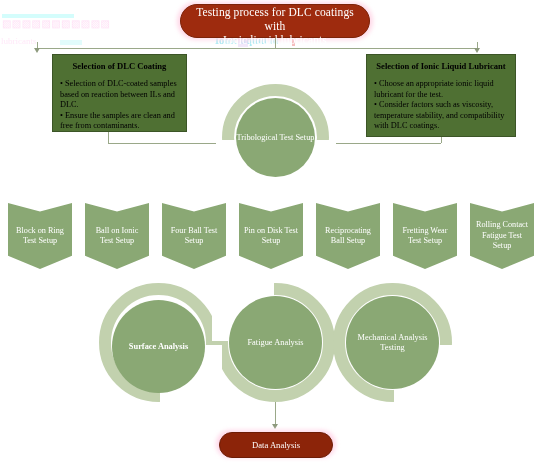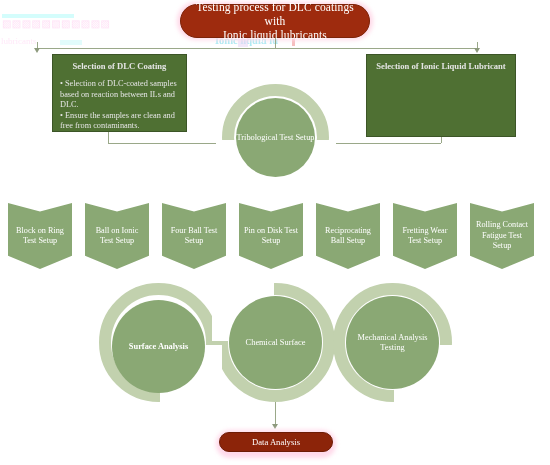--- a/index.html
+++ b/index.html
@@ -22,36 +22,36 @@
     border-radius:22px;
     background:#ffd9e8;
     filter:blur(2px);
   }
   .title-pill{
     position:absolute;
     background:#9e2b0e;
     border:1px solid #7c2309;
     border-radius:20px;
     color:#ffffff;
-    display:flex;align-items:center;justify-content:center;
+    display:flex;align-items:flex-start;justify-content:center;
     text-align:center;
     font-size:11.5px;
     line-height:14px;
     font-weight:400;
     letter-spacing:.1px;
     padding:0 8px;
     box-sizing:border-box;
   }
 
   
   .gbox{
     position:absolute;
     background:#4f7033;
     border:1px solid #3c5527;
-    color:#e5e5e5;
+    color:#000000;
     box-sizing:border-box;
     padding:6px 7px 5px 7px;
   }
   .gbox .gbox-title{
     display:block;
     text-align:center;
     font-weight:bold;
     font-size:8.6px;
     line-height:11px;
     margin-bottom:7px;
@@ -157,20 +157,22 @@
   <div class="arrow arrow-down" style="left:474px;top:48px;"></div>
 
   <div class="gbox" style="left:52px;top:54px;width:135px;height:78px;">
     <span class="gbox-title">Selection of DLC Coating</span>
     <span class="gbox-body">• Selection of DLC-coated samples based on reaction between ILs and DLC.
 • Ensure the samples are clean and free from contaminants.</span>
   </div>
 
   <div class="gbox" style="left:366px;top:54px;width:150px;height:83px;">
     <span class="gbox-title">Selection of Ionic Liquid Lubricant</span>
+    <span class="gbox-body">• Choose an appropriate ionic liquid lubricant for the test.
+• Consider factors such as viscosity, temperature stability, and compatibility with DLC coatings.</span>
   </div>
 
   <div class="line-v" style="left:108px;top:132px;height:11px;"></div>
   <div class="line-h" style="left:108px;top:143px;width:114px;"></div>
   <div class="arrow arrow-right" style="left:219px;top:140px;"></div>
 
   <div class="line-v" style="left:441px;top:137px;height:6px;"></div>
   <div class="line-h" style="left:330px;top:143px;width:111px;"></div>
   <div class="arrow arrow-left" style="left:328px;top:140px;"></div>
 
@@ -208,27 +210,27 @@
   <div class="ring" style="left:216px;top:283px;width:119px;height:119px;"></div>
   <div class="ring-mask" style="left:212px;top:279px;width:62px;height:62px;"></div>
 
   <div class="ring" style="left:333px;top:283px;width:119px;height:119px;"></div>
   <div class="ring-mask" style="left:394px;top:345px;width:62px;height:62px;"></div>
 
   <div class="circle" style="left:112px;top:300px;width:93px;height:93px;font-weight:bold;">
     <span>Surface Analysis</span>
   </div>
   <div class="circle" style="left:229px;top:296px;width:93px;height:93px;">
-    <span>Chemical Surface</span>
+    <span>Fatigue Analysis</span>
   </div>
   <div class="circle" style="left:346px;top:296px;width:93px;height:93px;">
     <span>Mechanical Analysis Testing</span>
   </div>
 
   <div class="line-v" style="left:275px;top:400px;height:26px;"></div>
   <div class="arrow arrow-down" style="left:272px;top:424px;"></div>
 
   <div class="bot-glow" style="left:216px;top:430px;width:120px;height:28px;"></div>
-  <div class="bot-pill" style="left:219px;top:432px;width:114px;height:20px;align-items:center;">
+  <div class="bot-pill" style="left:219px;top:432px;width:114px;height:26px;align-items:center;">
     <span>Data Analysis</span>
   </div>
 
 </div>
 
 </body></html>

